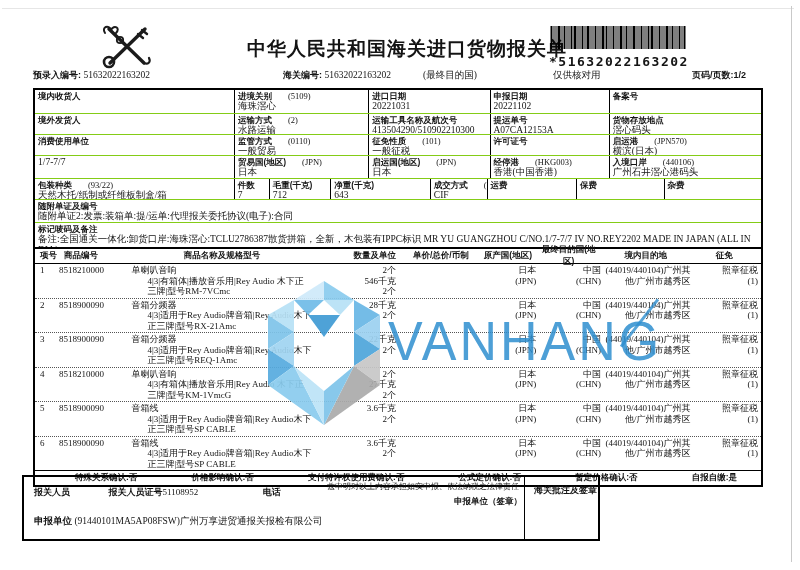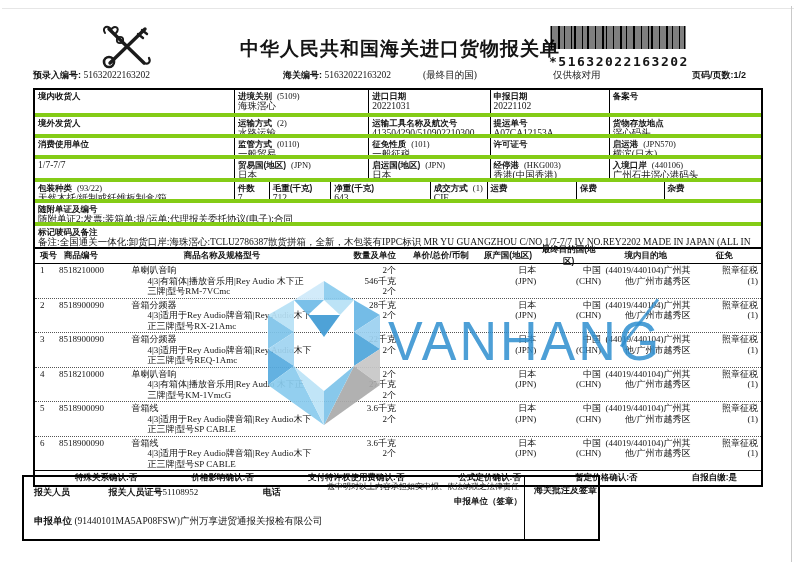--- a/index.html
+++ b/index.html
@@ -1,38 +1,38 @@
 <!DOCTYPE html>
 <html><head>
 <meta charset="utf-8">
 <style>
   *{box-sizing:border-box;margin:0;padding:0}
   html,body{width:800px;height:570px}
   body{position:relative;background:#fff;color:#141414;overflow:hidden;
        font-family:"Liberation Serif","DejaVu Serif",serif}
   .lab{font-family:"Liberation Sans","DejaVu Sans",sans-serif;font-weight:700}
-  .code{font-family:"Liberation Serif","DejaVu Serif",serif;font-weight:400;margin-left:5px}
+  .code{font-family:"Liberation Serif","DejaVu Serif",serif;font-weight:400;margin-left:16px}
 
   
   #edge-right{position:absolute;left:791px;top:6px;width:1px;height:556px;background:#c9c9c9}
   #edge-top{position:absolute;left:2px;top:8px;width:792px;height:1px;background:#e6e6e6}
 
   
   #emblem{position:absolute;left:98px;top:22px;width:58px;height:48px}
-  #title{position:absolute;left:233px;top:36px;width:334px;text-align:center;font-size:19px;
+  #title{position:absolute;left:233px;top:36px;width:334px;text-align:right;font-size:19px;
          font-weight:700;font-family:"Liberation Sans","DejaVu Sans",sans-serif;letter-spacing:1px}
   #barcode{position:absolute;left:549px;top:26px;width:140px}
   #barcode .digits{font-family:"DejaVu Sans Mono",monospace;font-size:13px;font-weight:700;
          letter-spacing:1.5px;margin-top:1px;white-space:nowrap}
   .sub{position:absolute;top:69px;font-size:9.5px;white-space:nowrap}
   .sub .lab{font-size:9px}
 
   
   #form{position:absolute;left:33px;top:88px;width:730px;border:2px solid #000;background:transparent}
-  .irow{display:flex;border-top:4px solid #84cc16}
+  .irow{display:flex;border-top:1px solid #84cc16}
   .irow:first-child{border-top:0}
   .cell{border-left:1px solid #000;padding:1px 3px;overflow:hidden}
   .cell:first-child{border-left:0}
   .cell .lab{font-size:8.5px;line-height:10px;white-space:nowrap}
   .cell .val{font-size:9.5px;line-height:11px}
   .h23{height:23px}.h21{height:21px}.h27{height:25px}
 
   
   #goods{border-top:2px solid #000}
   .ghead{display:flex;border-bottom:1.5px solid #000;height:15px;align-items:center;

